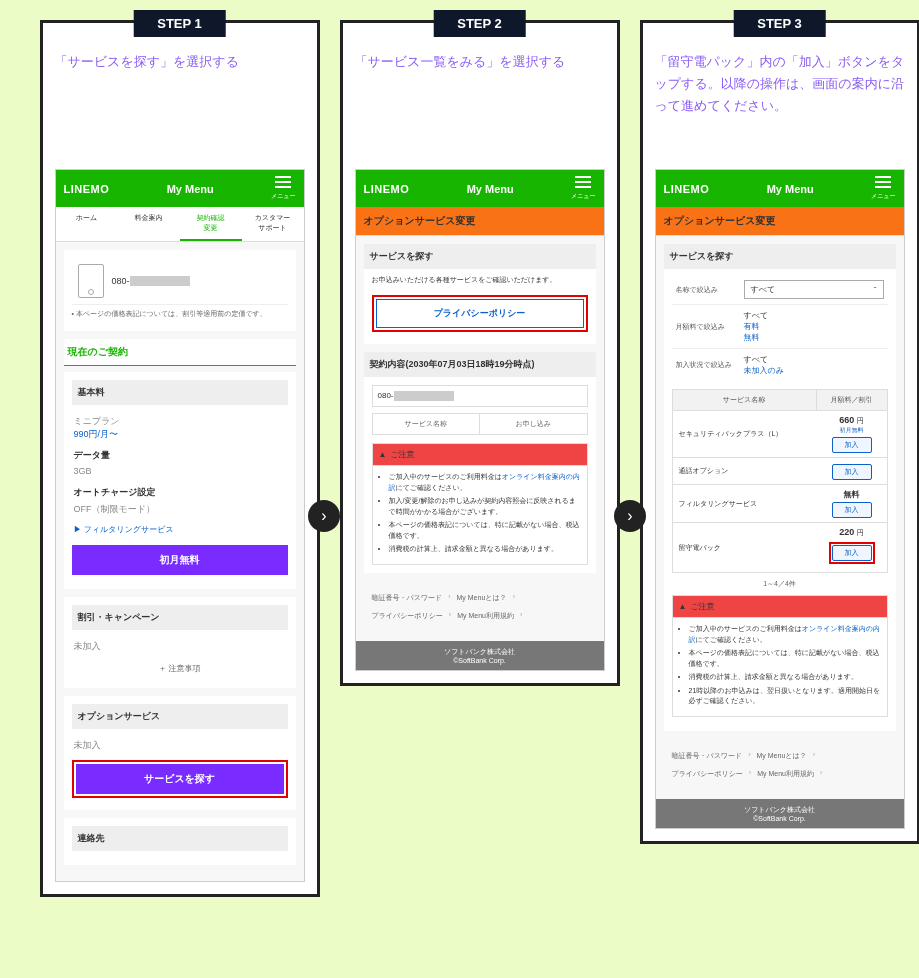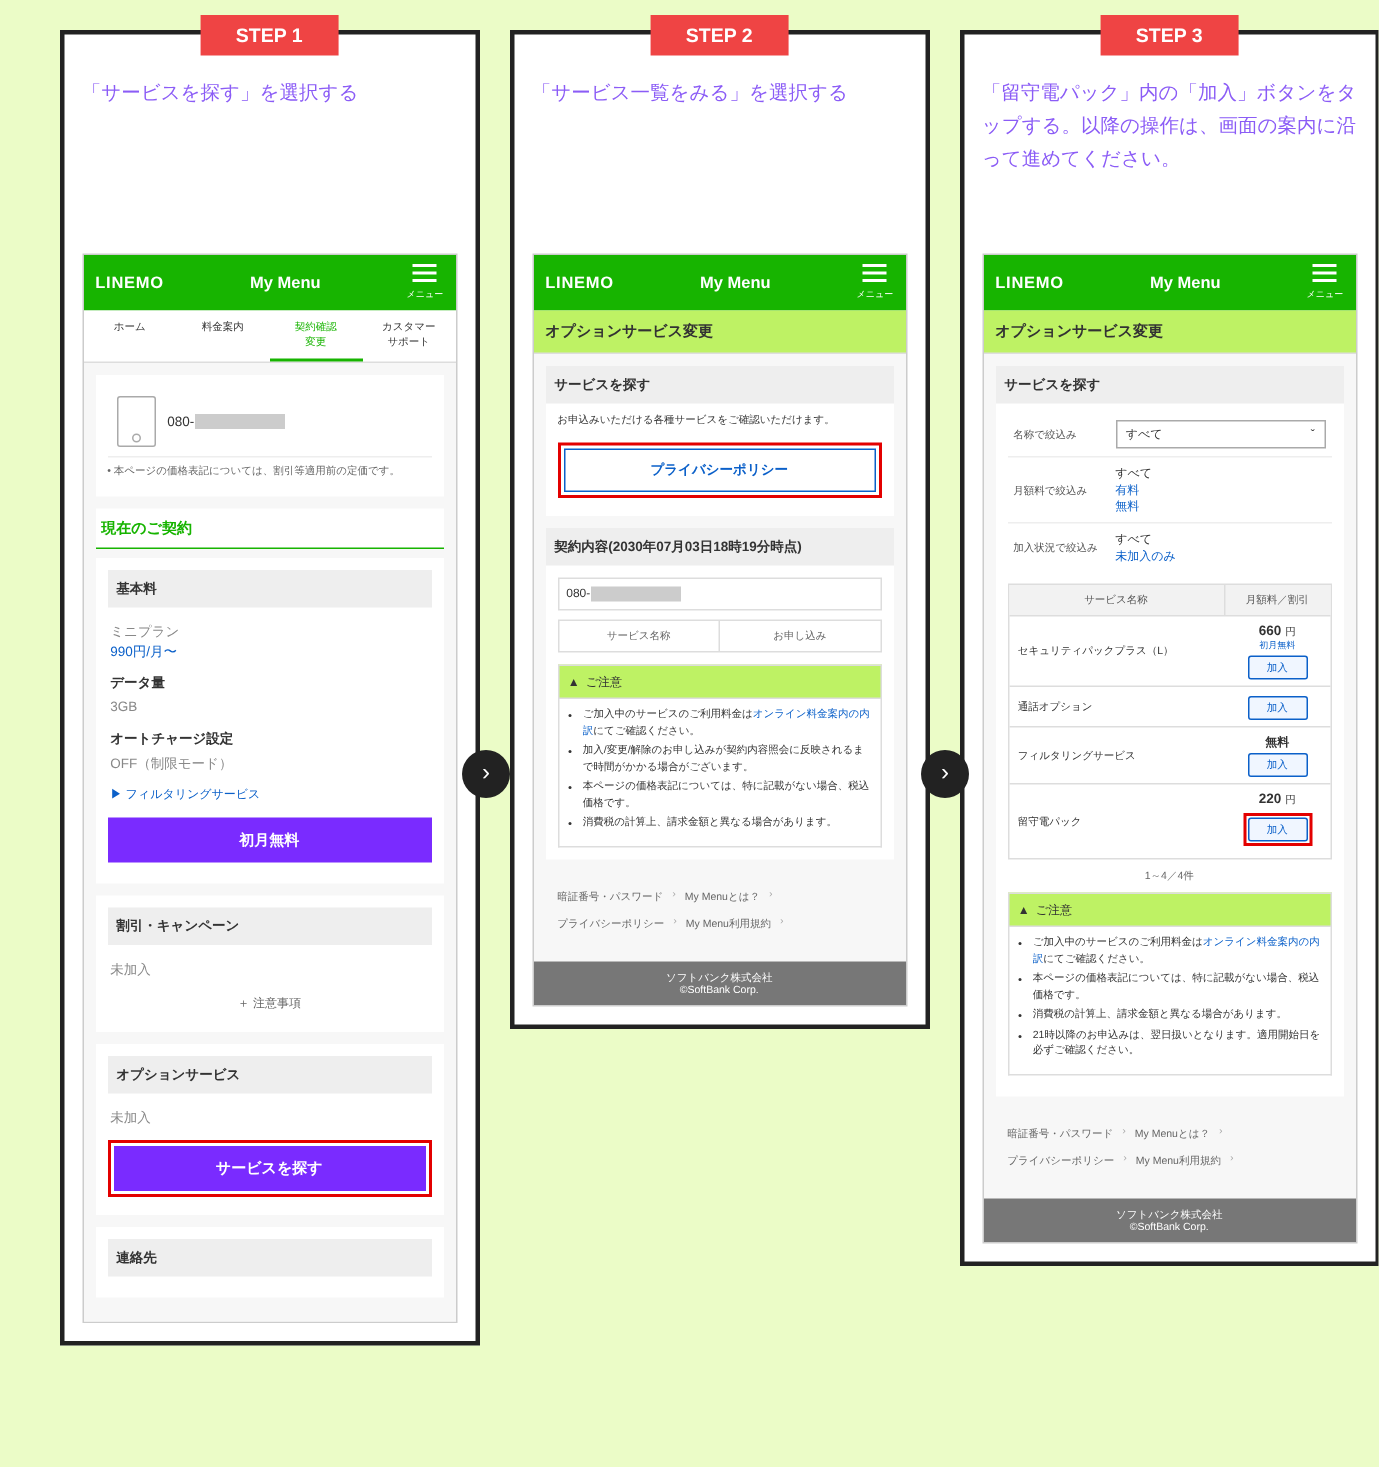--- a/index.html
+++ b/index.html
@@ -1,19 +1,19 @@
 <!DOCTYPE html>
 <html><head>
   <meta charset="utf-8">
   <style>
     * { box-sizing: border-box; margin: 0; padding: 0; }
     body { font-family: "Hiragino Sans", "Meiryo", sans-serif; background: #ebfcc7; padding: 20px; }
     .container { display: flex; gap: 20px; justify-content: center; align-items: flex-start; position: relative; width: 919px; margin: 0 auto; }
     .step-col { position: relative; width: 280px; }
-    .step-badge { position: absolute; top: -10px; left: 50%; transform: translateX(-50%); background: #ef4444; color: #fff; padding: 6px 24px; font-size: 13px; font-weight: bold; z-index: 10; }
+    .step-badge { position: absolute; top: -10px; left: 50%; transform: translateX(-50%); background: #0f172a; color: #fff; padding: 6px 24px; font-size: 13px; font-weight: bold; z-index: 10; }
     .step-box { border: 3px solid #222; background: #fff; padding: 28px 12px 12px; min-height: 480px; }
     .step-desc { font-size: 13px; line-height: 1.7; margin-bottom: 18px; min-height: 100px; color:#8b5cf6; }
     .phone { border: 1px solid #ccc; font-size: 9px; color: #333; background: #fff; }
     .phone-hdr { background: #17b400; color: #fff; display: flex; align-items: center; justify-content: space-between; padding: 6px 8px; }
     .phone-logo { font-weight: bold; font-size: 11px; letter-spacing: 0.5px; }
     .phone-mymenu { font-weight: bold; font-size: 11px; }
     .phone-menu-icon { display: flex; flex-direction: column; align-items: center; gap:1px; }
     .phone-menu-icon .bars { width: 16px; }
     .phone-menu-icon .bars span { display: block; height: 2px; background: #fff; margin-bottom: 3px; }
     .phone-menu-icon .lbl { font-size: 6px; }
@@ -29,32 +29,32 @@
     .bullet { font-size:7px; color:#666; padding:4px 0; }
     .sec-title { color:#17b400; font-weight:bold; font-size:10px; padding:6px 4px; border-bottom:1px solid #17b400; margin-bottom:6px; background:#fff; }
     .subhead { background:#eee; padding:6px; font-size:9px; font-weight:bold; margin-bottom:6px; }
     .row2 { display:flex; justify-content:space-between; padding:4px 2px;flex-direction:column; }
     .gray { color:#888; }
     .link-blue { color:#0b60c9; }
     .purple-btn { background:#7a2bff; color:#fff; text-align:center; padding:8px; font-size:10px; font-weight:bold; margin:6px 0; }
     .red-outline { border: 2px solid #e30000; padding:2px; margin:4px 0; }
     .plusnote { text-align:center; color:#666; font-size:8px; padding:6px; }
     .plusnote:before { content:'＋ '; }
-    .warn-hdr { background:#bef264; padding:5px 6px; font-size:8px; display:flex; align-items:center; gap:4px; border:1px solid #ddd; }
+    .warn-hdr { background:#ef4444; padding:5px 6px; font-size:8px; display:flex; align-items:center; gap:4px; border:1px solid #ddd; }
     .warn-hdr:before { content:'▲'; font-size:8px; }
     .warn-body { border:1px solid #ddd; border-top:none; padding:6px; }
     .warn-body li { font-size:7px; line-height:1.5; margin-left:10px; margin-bottom:3px; list-style:disc; }
     .footer-links { padding:8px; }
     .footer-row { display:flex; font-size:7px; color:#666; padding:4px 0; gap:6px; }
     .footer-row .chev { color:#aaa; }
     .corp { background:#777; color:#fff; text-align:center; font-size:7px; padding:6px; }
     .arrow-circle { position:absolute; top:480px; width:32px; height:32px; background:#222; color:#fff; border-radius:50%; display:flex; align-items:center; justify-content:center; font-size:16px; z-index:5; }
     .arrow1 { left:288px; }
     .arrow2 { left:594px; }
-    .page-title { background:#bef264; padding:7px 8px; font-size:10px; font-weight:bold; border-bottom:1px solid #ddd; }
+    .page-title { background:#f97316; padding:7px 8px; font-size:10px; font-weight:bold; border-bottom:1px solid #ddd; }
     .blue-outline-btn { border:1px solid #0b60c9; color:#0b60c9; text-align:center; padding:7px; font-size:9px; font-weight:bold; background:#fff; }
     .svc-cols { display:flex; border:1px solid #ddd; margin-top:6px; }
     .svc-cols div { flex:1; text-align:center; padding:5px; font-size:7px; color:#666; }
     .svc-cols div:first-child { border-right:1px solid #ddd; }
     .filter-row { display:flex; align-items:center; padding:5px 4px; border-bottom:1px solid #eee; gap:8px; }
     .filter-row .flabel { width:60px; font-size:7px; color:#555; }
     .filter-row .fval { font-size:8px; }
     .sel { border:1px solid #aaa; padding:3px 6px; font-size:8px; flex:1; display:flex; justify-content:space-between; align-items:center; background:#fff; }
     .svc-tbl { border:1px solid #ddd; margin-top:8px; }
     .svc-tbl .thdr { display:flex; background:#f2f2f2; }

